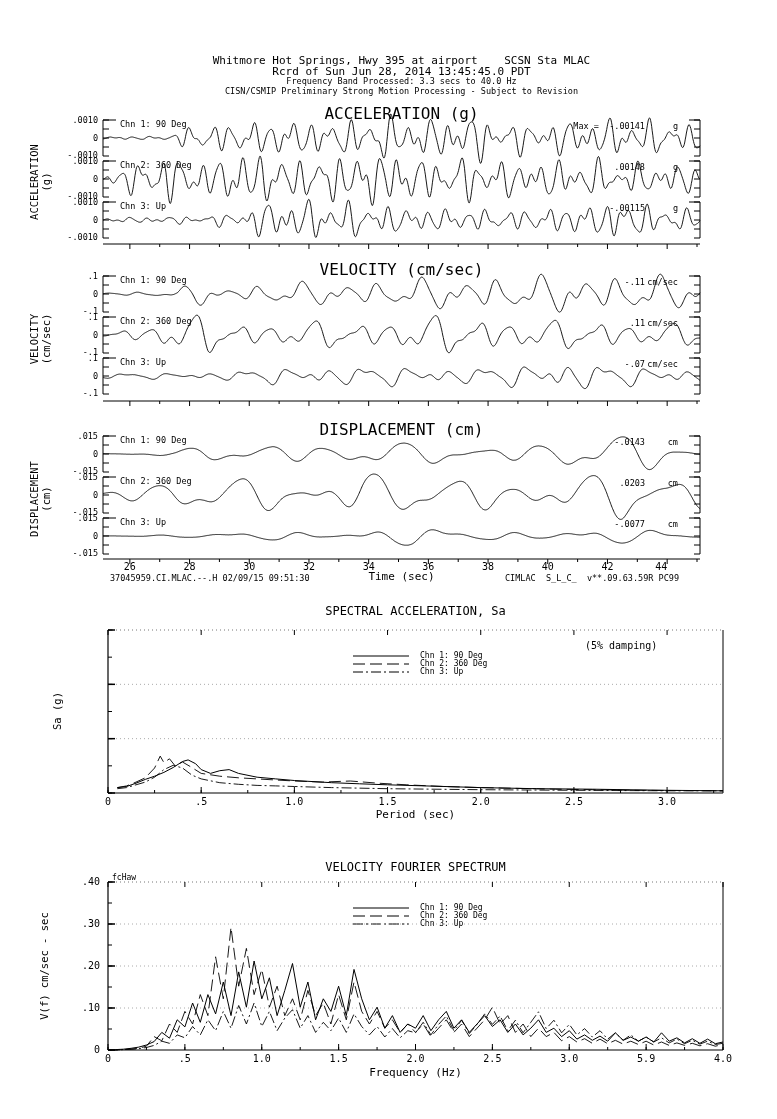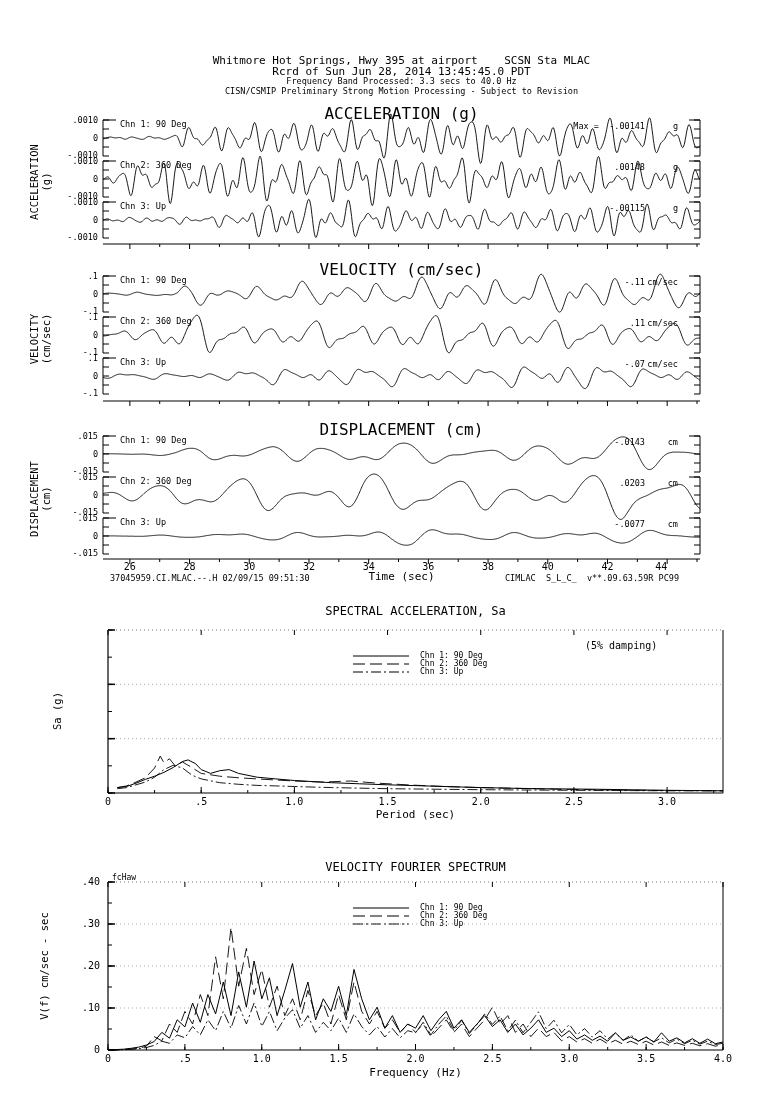--- a/index.html
+++ b/index.html
@@ -507,21 +507,21 @@
         <polyline points="108.0,198.0 115.7,198.0 123.4,197.6 131.1,197.2 138.8,196.3 146.4,194.2 154.1,184.6 161.8,188.8 169.5,172.0 177.2,180.4 184.9,159.4 192.6,172.0 200.3,142.6 207.9,163.6 215.6,104.8 223.3,146.8 231.0,75.4 238.7,134.2 246.4,96.4 254.1,142.6 261.8,117.4 269.4,155.2 277.1,134.2 284.8,163.6 292.5,146.8 300.2,167.8 307.9,138.4 315.6,163.6 323.3,151.0 330.9,172.0 338.6,142.6 346.3,167.8 354.0,130.0 361.7,159.4 369.4,172.0 377.1,159.4 384.8,176.2 392.4,167.8 400.1,180.4 407.8,172.0 415.5,180.4 423.2,172.0 430.9,184.6 438.6,176.2 446.3,167.8 453.9,180.4 461.6,172.0 469.3,184.6 477.0,176.2 484.7,167.8 492.4,155.2 500.1,172.0 507.8,163.6 515.4,180.4 523.1,172.0 530.8,184.6 538.5,176.2 546.2,184.6 553.9,180.4 561.6,188.8 569.3,184.6 576.9,190.0 584.6,186.7 592.3,191.3 600.0,187.1 607.7,191.7 615.4,188.3 623.1,192.1 630.8,189.2 638.4,192.5 646.1,189.2 653.8,193.0 661.5,190.0 669.2,193.4 676.9,190.9 684.6,193.4 692.3,191.3 699.9,193.8 707.6,191.7 715.3,194.2 723.0,192.5" fill="none" stroke="#000000" stroke-width="0.9" stroke-dasharray="12,5"></polyline>
         <polyline points="108.0,198.0 115.7,198.0 123.4,197.6 131.1,197.2 138.8,196.7 146.4,195.5 154.1,193.4 161.8,189.2 169.5,191.3 177.2,182.9 184.9,185.8 192.6,174.5 200.3,182.9 207.9,167.8 215.6,178.7 223.3,159.4 231.0,176.2 238.7,153.5 246.4,172.0 254.1,151.0 261.8,174.5 269.4,159.4 277.1,178.7 284.8,166.1 292.5,157.7 300.2,176.2 307.9,163.6 315.6,180.4 323.3,170.3 330.9,178.7 338.6,166.1 346.3,180.4 354.0,161.9 361.7,174.5 369.4,182.9 377.1,174.5 384.8,185.0 392.4,176.6 400.1,185.8 407.8,178.7 415.5,180.8 423.2,170.3 430.9,182.9 438.6,172.4 446.3,164.0 453.9,178.7 461.6,168.2 469.3,181.6 477.0,172.4 484.7,161.9 492.4,172.4 500.1,164.0 507.8,178.7 515.4,168.2 523.1,180.8 530.8,170.3 538.5,159.8 546.2,176.6 553.9,168.2 561.6,180.8 569.3,172.4 576.9,182.9 584.6,176.6 592.3,185.0 600.0,178.7 607.7,187.1 615.4,180.8 623.1,188.3 630.8,182.9 638.4,189.2 646.1,185.0 653.8,190.0 661.5,185.8 669.2,190.9 676.9,187.1 684.6,191.7 692.3,188.3 699.9,192.1 707.6,189.2 715.3,192.5 723.0,191.3" fill="none" stroke="#000000" stroke-width="0.9" stroke-dasharray="10,3,2,3"></polyline>
       </svg>
       <div class="abs lticklab" style="left:94px;top:201px;width:28px;text-align:center;">0</div>
       <div class="abs lticklab" style="left:170.875px;top:201px;width:28px;text-align:center;">.5</div>
       <div class="abs lticklab" style="left:247.75px;top:201px;width:28px;text-align:center;">1.0</div>
       <div class="abs lticklab" style="left:324.625px;top:201px;width:28px;text-align:center;">1.5</div>
       <div class="abs lticklab" style="left:401.5px;top:201px;width:28px;text-align:center;">2.0</div>
       <div class="abs lticklab" style="left:478.375px;top:201px;width:28px;text-align:center;">2.5</div>
       <div class="abs lticklab" style="left:555.25px;top:201px;width:28px;text-align:center;">3.0</div>
-      <div class="abs lticklab" style="left:632.125px;top:201px;width:28px;text-align:center;">3.5</div>
+      <div class="abs lticklab" style="left:632.125px;top:201px;width:28px;text-align:center;">5.9</div>
       <div class="abs lticklab" style="left:709px;top:201px;width:28px;text-align:center;">4.0</div>
       <div class="abs lticklab" style="right:677px;top:192px;">0</div>
       <div class="abs lticklab" style="right:677px;top:150px;">.10</div>
       <div class="abs lticklab" style="right:677px;top:108px;">.20</div>
       <div class="abs lticklab" style="right:677px;top:66.00000000000001px;">.30</div>
       <div class="abs lticklab" style="right:677px;top:24px;">.40</div>
     </div>
 
 </div>
 

